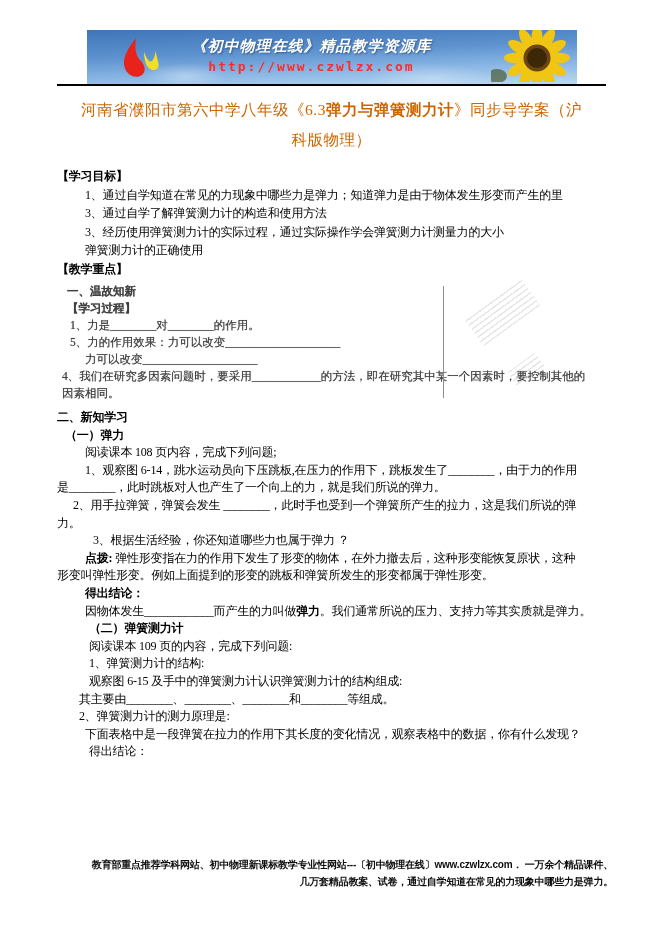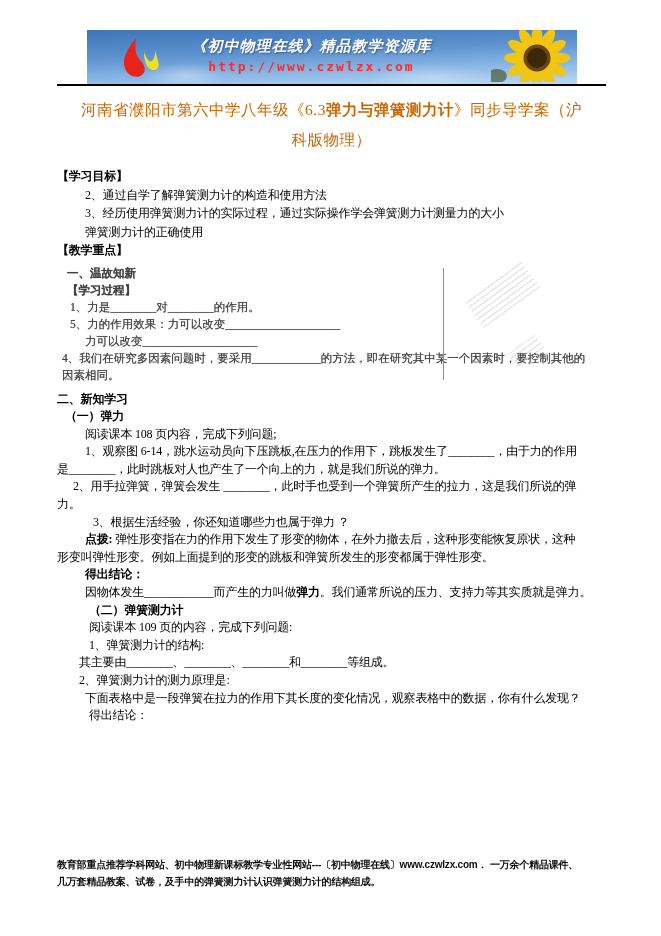--- a/index.html
+++ b/index.html
@@ -67,21 +67,21 @@
   .wm2{left:452px;top:78px;width:34px;height:16px;transform:rotate(-36deg);}
 
   .section2{margin-top:6px;font-size:12px;line-height:17.6px;letter-spacing:-.2px;}
 
   
   .footer{
     position:absolute;left:57px;top:856px;width:556px;
     font-size:10px;font-weight:bold;line-height:17px;color:#0d0d0d;
     letter-spacing:-.2px;font-family:"Liberation Sans","DejaVu Sans",sans-serif;
   }
-  .footer .ln{white-space:nowrap;}
+  .footer .ln{white-space:nowrap;text-align:right;}
 </style>
 </head>
 <body>
 
 <div class="page">
 
   <div class="banner">
     <div class="logo">
       <svg width="52" height="46" viewBox="0 0 52 46">
         <path d="M23 2 C15 12 9 22 11.5 31 C14 40 24 43.5 29.5 38.5 C33.5 34.5 31.5 28.5 27.5 24.5 C22.5 19.5 21.5 12 23 2 Z" fill="#e8231b"></path>
@@ -114,21 +114,22 @@
   </div>
 
   <div class="top-rule"></div>
 
   <div class="doc-title">
     <span>河南省濮阳市第六中学八年级《6.3</span><span class="b">弹力与弹簧测力计</span><span>》同步导学案（沪</span><span>科版物理）</span>
   </div>
 
   <div class="body-text">
     <div class="ln bold">【学习目标】</div>
-    <div class="ln i28">2、通过自学了解弹簧测力计的构造和使用方法</div>
+    <div class="ln i28">1、通过自学知道在常见的力现象中哪些力是弹力；知道弹力是由于物体发生形变而产生的里</div>
+    <div class="ln i28">3、通过自学了解弹簧测力计的构造和使用方法</div>
     <div class="ln i28">3、经历使用弹簧测力计的实际过程，通过实际操作学会弹簧测力计测量力的大小</div>
     <div class="ln i28">弹簧测力计的正确使用</div>
     <div class="ln bold">【教学重点】</div>
   </div>
 
   <div class="img-block">
     <div class="ln bold i10">一、温故知新</div>
     <div class="ln bold i10">【学习过程】</div>
     <div class="ln i13">1、力是________对________的作用。</div>
     <div class="ln i13">5、力的作用效果：力可以改变____________________</div>
@@ -149,24 +150,25 @@
     <div class="ln i16">2、用手拉弹簧，弹簧会发生 ________，此时手也受到一个弹簧所产生的拉力，这是我们所说的弹</div>
     <div class="ln">力。</div>
     <div class="ln i36">3、根据生活经验，你还知道哪些力也属于弹力 ？</div>
     <div class="ln i28"><span class="bold">点拨:</span><span> 弹性形变指在力的作用下发生了形变的物体，在外力撤去后，这种形变能恢复原状，这种</span></div>
     <div class="ln">形变叫弹性形变。例如上面提到的形变的跳板和弹簧所发生的形变都属于弹性形变。</div>
     <div class="ln bold i28">得出结论：</div>
     <div class="ln i28"><span>因物体发生____________而产生的力叫做</span><span class="bold">弹力</span><span>。我们通常所说的压力、支持力等其实质就是弹力。</span></div>
     <div class="ln bold i32">（二）弹簧测力计</div>
     <div class="ln i32">阅读课本 109 页的内容，完成下列问题:</div>
     <div class="ln i32">1、弹簧测力计的结构:</div>
+    <div class="ln i32">观察图 6-15 及手中的弹簧测力计认识弹簧测力计的结构组成:</div>
     <div class="ln i22">其主要由________、________、________和________等组成。</div>
     <div class="ln i22">2、弹簧测力计的测力原理是:</div>
     <div class="ln i28">下面表格中是一段弹簧在拉力的作用下其长度的变化情况，观察表格中的数据，你有什么发现？</div>
     <div class="ln i32">得出结论：</div>
   </div>
 
 </div>
 
 <div class="footer">
   <div class="ln">教育部重点推荐学科网站、初中物理新课标教学专业性网站---〔初中物理在线〕www.czwlzx.com． 一万余个精品课件、</div>
-  <div class="ln">几万套精品教案、试卷，及手中的弹簧测力计认识弹簧测力计的结构组成。</div>
+  <div class="ln">几万套精品教案、试卷，通过自学知道在常见的力现象中哪些力是弹力。</div>
 </div>
 
 </body></html>

